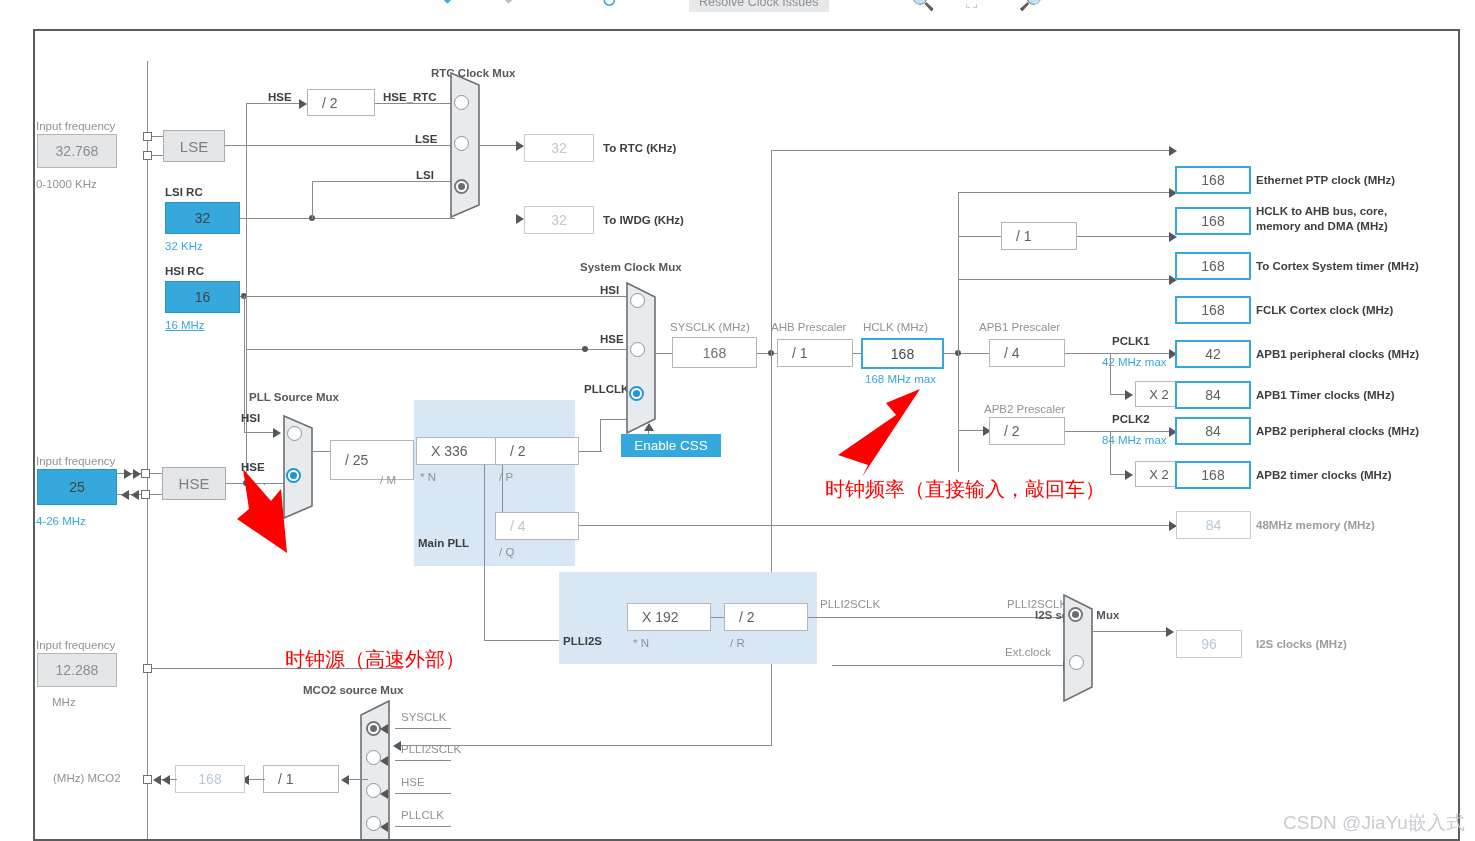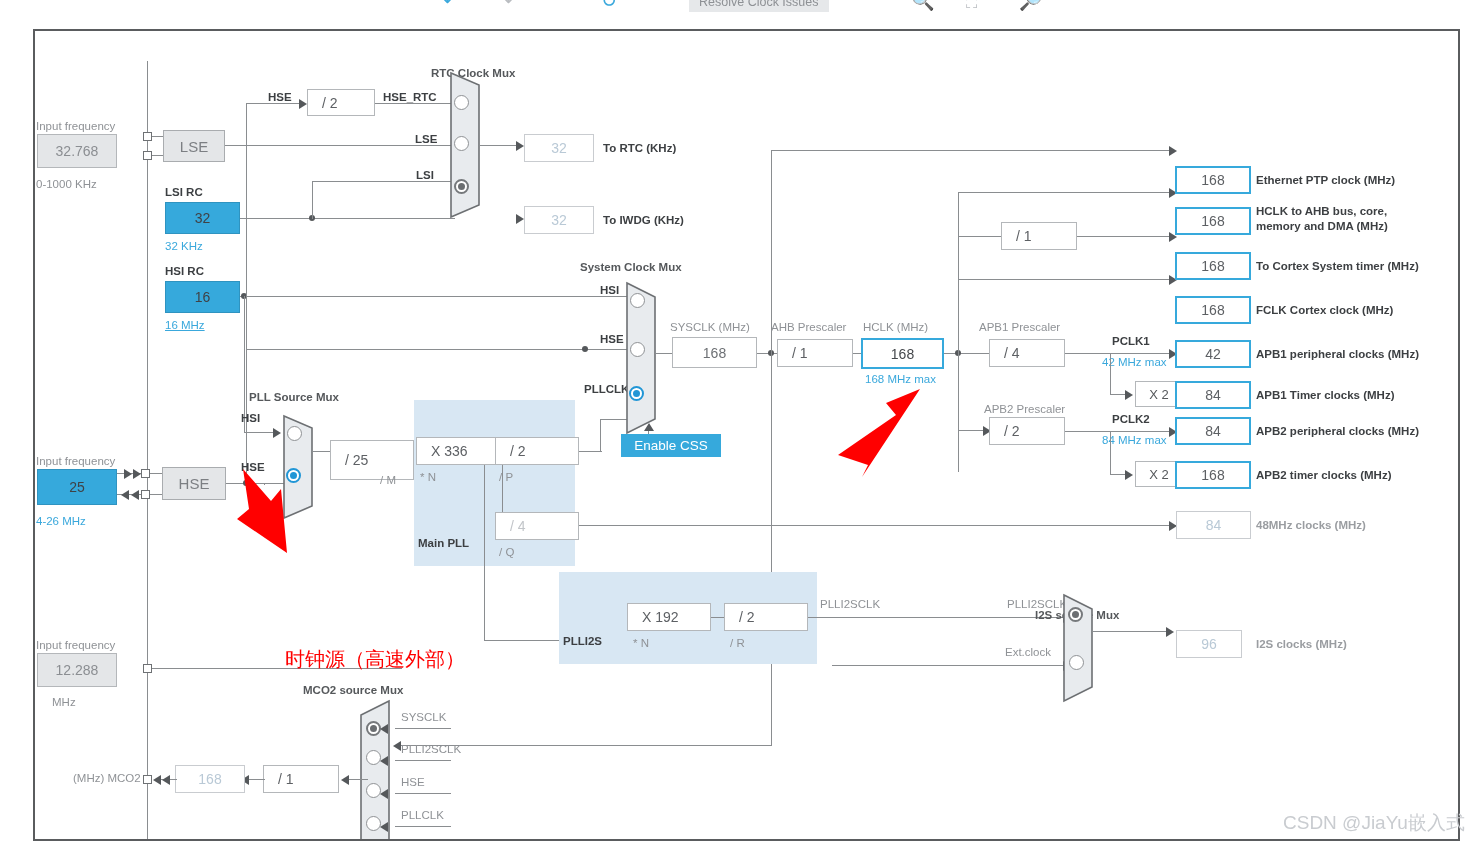--- a/index.html
+++ b/index.html
@@ -348,21 +348,21 @@
     <div class="box cyan-out" style="left:1140px;top:350px;width:76px;height:28px;">84</div>
     <div class="lbl out" style="left:1221px;top:357px;">APB1 Timer clocks (MHz)</div>
 
     <div class="box cyan-out" style="left:1140px;top:386px;width:76px;height:28px;">84</div>
     <div class="lbl out" style="left:1221px;top:393px;">APB2 peripheral clocks (MHz)</div>
 
     <div class="box cyan-out" style="left:1140px;top:430px;width:76px;height:28px;">168</div>
     <div class="lbl out" style="left:1221px;top:437px;">APB2 timer clocks (MHz)</div>
 
     <div class="box disabled" style="left:1141px;top:480px;width:75px;height:28px;">84</div>
-    <div class="lbl outg" style="left:1221px;top:487px;">48MHz clocks (MHz)</div>
+    <div class="lbl outg" style="left:1221px;top:487px;">48MHz memory (MHz)</div>
 
     <div class="pllbg" style="left:524px;top:541px;width:258px;height:92px;"></div>
     <div class="lbl dark" style="left:528px;top:604px;">PLLI2S</div>
     <div class="sel" style="left:592px;top:572px;width:84px;height:28px;">X 192</div>
     <div class="lbl" style="left:598px;top:606px;">* N</div>
     <div class="w wh" style="left:676px;top:586px;width:14px;"></div>
     <div class="sel" style="left:689px;top:572px;width:84px;height:28px;">/ 2</div>
     <div class="lbl" style="left:695px;top:606px;">/ R</div>
     <div class="lbl" style="left:785px;top:567px;">PLLI2SCLK</div>
     <div class="w wh" style="left:773px;top:586px;width:264px;"></div>
@@ -420,33 +420,34 @@
     <div class="w wh" style="left:311px;top:748px;width:22px;"></div>
     <div class="arr l" style="left:306px;top:744px;"></div>
     <div class="sel" style="left:228px;top:734px;width:76px;height:28px;">/ 1</div>
     <div class="w wh" style="left:210px;top:748px;width:20px;"></div>
     <div class="arr l" style="left:206px;top:744px;"></div>
     <div class="box disabled" style="left:140px;top:734px;width:70px;height:28px;">168</div>
     <div class="w wh" style="left:122px;top:748px;width:20px;"></div>
     <div class="arr l" style="left:127px;top:744px;"></div>
     <div class="arr l" style="left:118px;top:744px;"></div>
     <div class="pin" style="left:108px;top:744px;"></div>
-    <div class="lbl" style="left:38px;top:741px;">(MHz) MCO2</div>
+    <div class="lbl" style="left:18px;top:741px;">(MHz) MCO2</div>
 
     <div class="redarrow" style="left:202px;top:430px;">
       <svg width="100" height="150" viewBox="0 0 100 150">
         <path d="M8 8 L36 40 L46 28 L52 92 L2 58 L14 48 Z" fill="#ff0000" transform="translate(-2,0) rotate(0)"></path>
       </svg>
     </div>
     <div class="redarrow" style="left:793px;top:350px;">
       <svg width="110" height="110" viewBox="0 0 110 110">
         <path d="M92 8 L58 22 L68 34 L10 74 L40 84 L34 96 Z" fill="#ff0000"></path>
       </svg>
     </div>
 
     <div class="annot" style="left:250px;top:615px;font-size:20px;">时钟源（高速外部）</div>
+    <div class="annot" style="left:790px;top:445px;font-size:20px;">时钟频率（直接输入，敲回车）</div>
 
   </div>
   </div>
 
   <div class="watermark" style="left:1283px;top:810px;">CSDN @JiaYu嵌入式</div>
 
 </div>
 
 </body></html>

